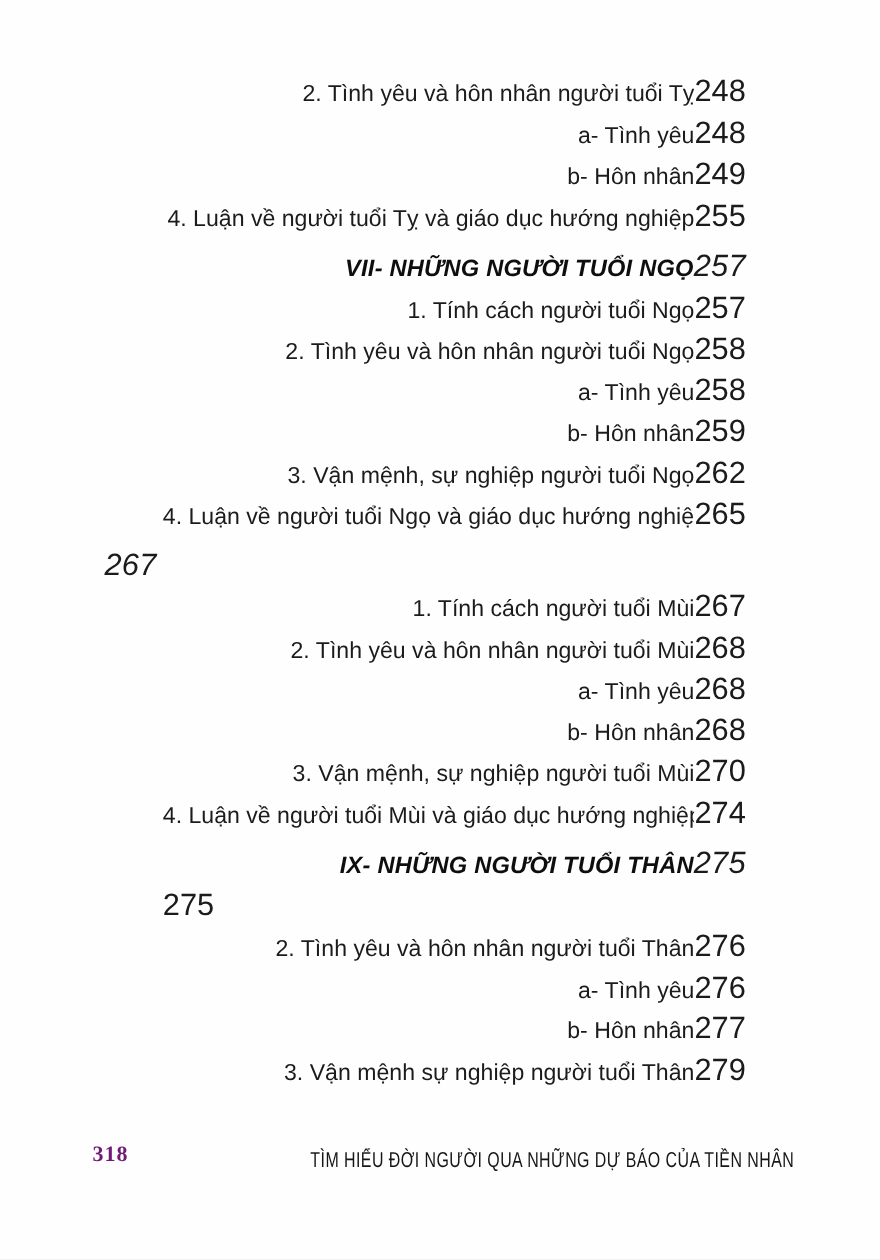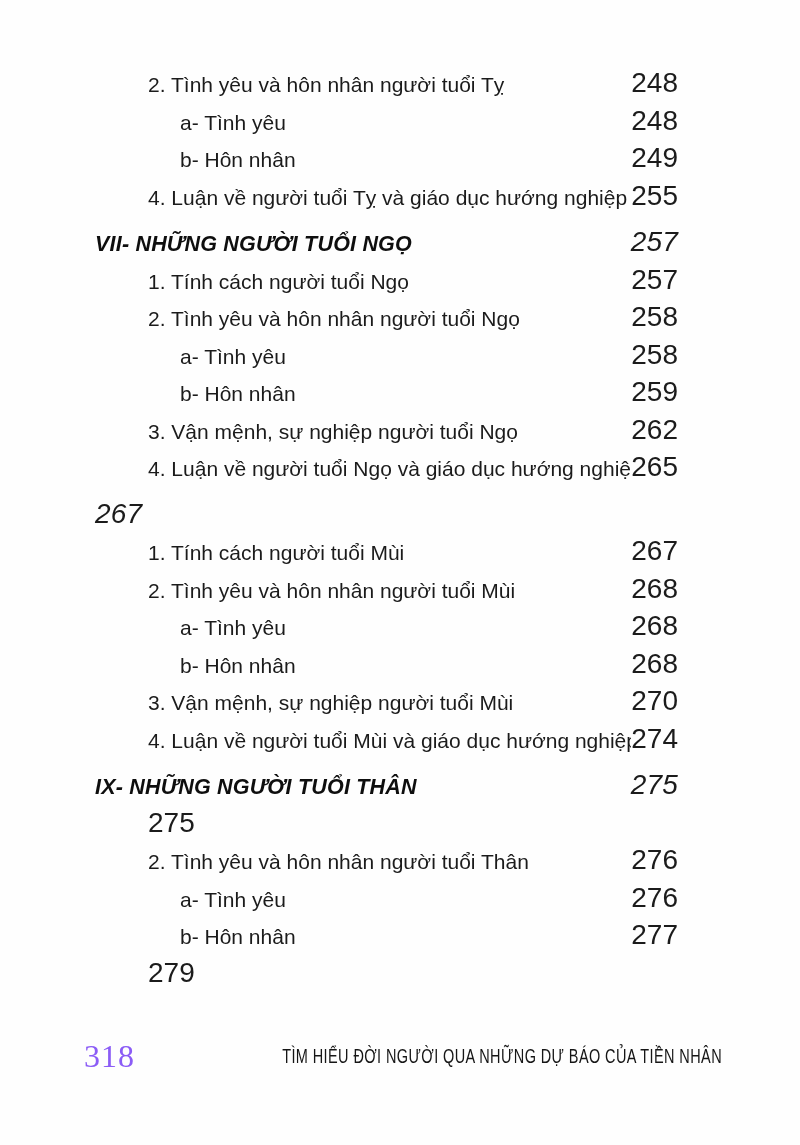--- a/index.html
+++ b/index.html
@@ -29,20 +29,21 @@
     height: 37.5px;
     line-height: 37.5px;
     font-size: 21px;
     padding-right: 122px;
     box-sizing: border-box;
     white-space: nowrap;
   }
   .row .label {
     flex: 1 1 auto;
     overflow: hidden;
+    text-align: right;
   }
   .row .pagenum {
     flex: 0 0 auto;
     min-width: 46px;
     text-align: right;
     font-size: 28px;
     font-weight: 400;
     color: #1b1b1b;
   }
   .row.section {
@@ -63,23 +64,23 @@
     left: 0;
     top: 1036px;
     width: 800px;
     height: 40px;
   }
   .folio {
     position: absolute;
     left: 84px;
     top: 2px;
     font-family: "Liberation Serif", serif;
-    font-size: 32px;
-    font-weight: 400;
-    color: #8b5cf6;
+    font-size: 20px;
+    font-weight: 700;
+    color: #701a75;
     letter-spacing: 1px;
   }
   .running-title {
     position: absolute;
     right: 78px;
     top: 9px;
     font-family: "Liberation Sans", sans-serif;
     font-size: 14.5px;
     font-weight: 400;
     letter-spacing: 0.4px;
@@ -179,20 +180,21 @@
       </div>
       <div class="row sub">
         <span class="label">a- Tình yêu</span>
         <span class="pagenum">276</span>
       </div>
       <div class="row sub">
         <span class="label">b- Hôn nhân</span>
         <span class="pagenum">277</span>
       </div>
       <div class="row item">
+        <span class="label">3. Vận mệnh sự nghiệp người tuổi Thân</span>
         <span class="pagenum">279</span>
       </div>
     </div>
 
   <div class="footer">
     <span class="folio">318</span>
     <span class="running-title">TÌM HIỂU ĐỜI NGƯỜI QUA NHỮNG DỰ BÁO CỦA TIỀN NHÂN</span>
   </div>
 
 </div>

